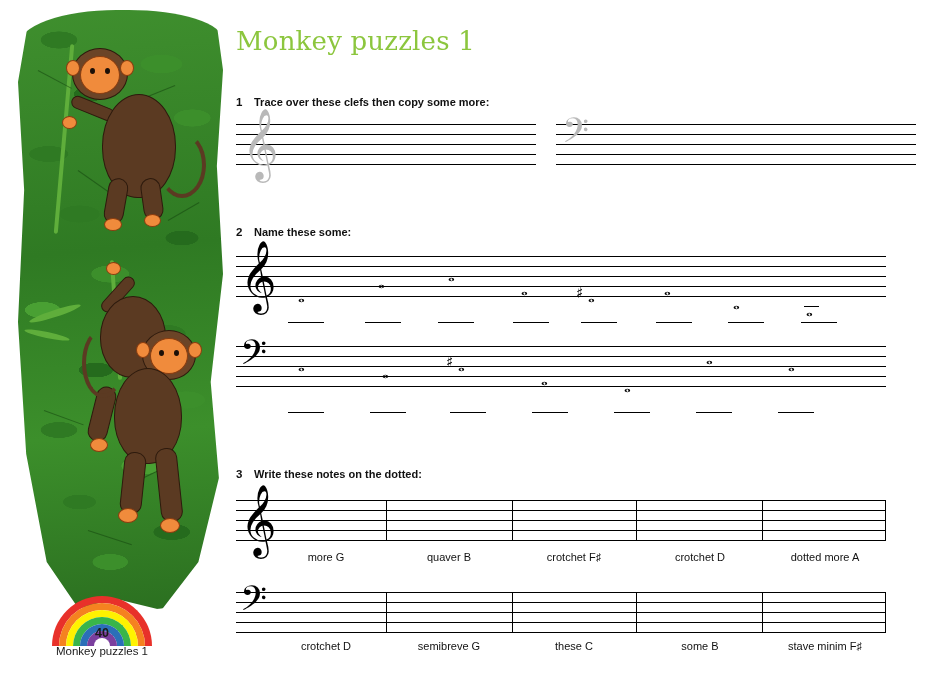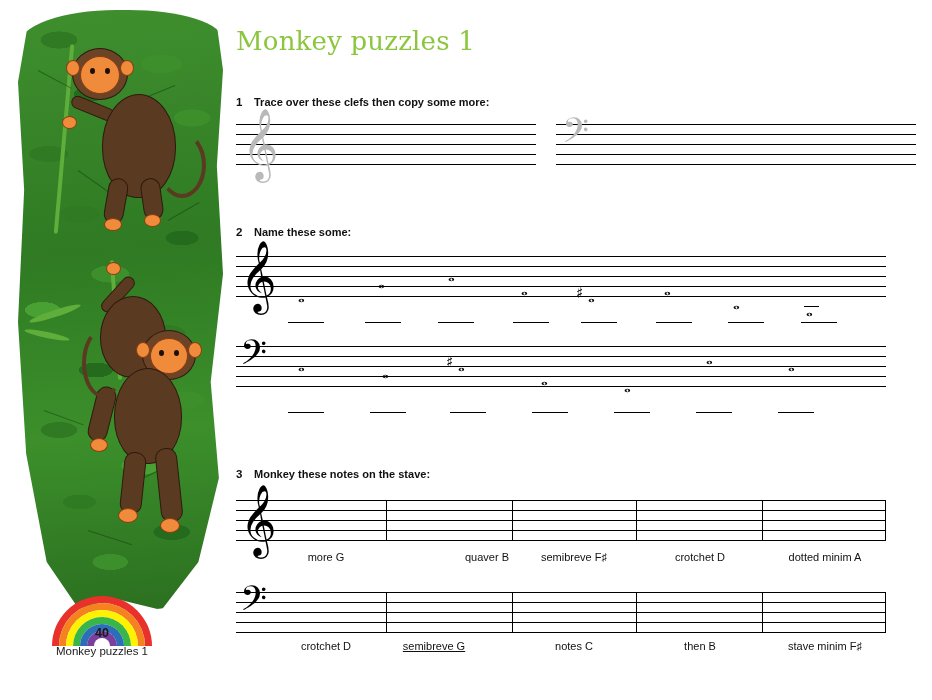--- a/index.html
+++ b/index.html
@@ -381,56 +381,56 @@
 
     <div class="answer-line" style="left:52px;  top:412px;"></div>
     <div class="answer-line" style="left:134px; top:412px;"></div>
     <div class="answer-line" style="left:214px; top:412px;"></div>
     <div class="answer-line" style="left:296px; top:412px;"></div>
     <div class="answer-line" style="left:378px; top:412px;"></div>
     <div class="answer-line" style="left:460px; top:412px;"></div>
     <div class="answer-line" style="left:542px; top:412px;"></div>
 
     <div class="qnum" style="left:0px; top:468px;">3</div>
-    <div class="qtext" style="left:18px; top:468px;">Monkey these notes on the stave:</div>
+    <div class="qtext" style="left:18px; top:468px;">Write these notes on the dotted:</div>
 
     <div class="stave" style="left:0px; top:500px; width:650px; height:41px;">
       <div class="ln" style="top:0px;"></div>
       <div class="ln" style="top:10px;"></div>
       <div class="ln" style="top:20px;"></div>
       <div class="ln" style="top:30px;"></div>
       <div class="ln" style="top:40px;"></div>
       <div class="clef" style="left:4px; top:-11px; font-size:62px;">𝄞</div>
       <div class="barline" style="left:150px; top:0; height:41px;"></div>
       <div class="barline" style="left:276px; top:0; height:41px;"></div>
       <div class="barline" style="left:400px; top:0; height:41px;"></div>
       <div class="barline" style="left:526px; top:0; height:41px;"></div>
       <div class="barline" style="left:649px; top:0; height:41px;"></div>
     </div>
 
     <div class="caption" style="left:30px;  top:551px; width:120px;">more G</div>
-    <div class="caption" style="left:153px; top:551px; width:120px;text-align:right;">quaver B</div>
-    <div class="caption" style="left:278px; top:551px; width:120px;">semibreve F♯</div>
+    <div class="caption" style="left:153px; top:551px; width:120px;">quaver B</div>
+    <div class="caption" style="left:278px; top:551px; width:120px;">crotchet F♯</div>
     <div class="caption" style="left:404px; top:551px; width:120px;">crotchet D</div>
-    <div class="caption" style="left:527px; top:551px; width:124px;">dotted minim A</div>
+    <div class="caption" style="left:527px; top:551px; width:124px;">dotted more A</div>
 
     <div class="stave" style="left:0px; top:592px; width:650px; height:41px;">
       <div class="ln" style="top:0px;"></div>
       <div class="ln" style="top:10px;"></div>
       <div class="ln" style="top:20px;"></div>
       <div class="ln" style="top:30px;"></div>
       <div class="ln" style="top:40px;"></div>
       <div class="clef" style="left:4px; top:-10px; font-size:42px;">𝄢</div>
       <div class="barline" style="left:150px; top:0; height:41px;"></div>
       <div class="barline" style="left:276px; top:0; height:41px;"></div>
       <div class="barline" style="left:400px; top:0; height:41px;"></div>
       <div class="barline" style="left:526px; top:0; height:41px;"></div>
       <div class="barline" style="left:649px; top:0; height:41px;"></div>
     </div>
 
     <div class="caption" style="left:30px;  top:640px; width:120px;">crotchet D</div>
-    <div class="caption" style="left:138px; top:640px; width:120px;text-decoration:underline;">semibreve G</div>
-    <div class="caption" style="left:278px; top:640px; width:120px;">notes C</div>
-    <div class="caption" style="left:404px; top:640px; width:120px;">then B</div>
+    <div class="caption" style="left:153px; top:640px; width:120px;">semibreve G</div>
+    <div class="caption" style="left:278px; top:640px; width:120px;">these C</div>
+    <div class="caption" style="left:404px; top:640px; width:120px;">some B</div>
     <div class="caption" style="left:527px; top:640px; width:124px;">stave minim F♯</div>
 
   </div>
 </div>
 
 </body></html>

